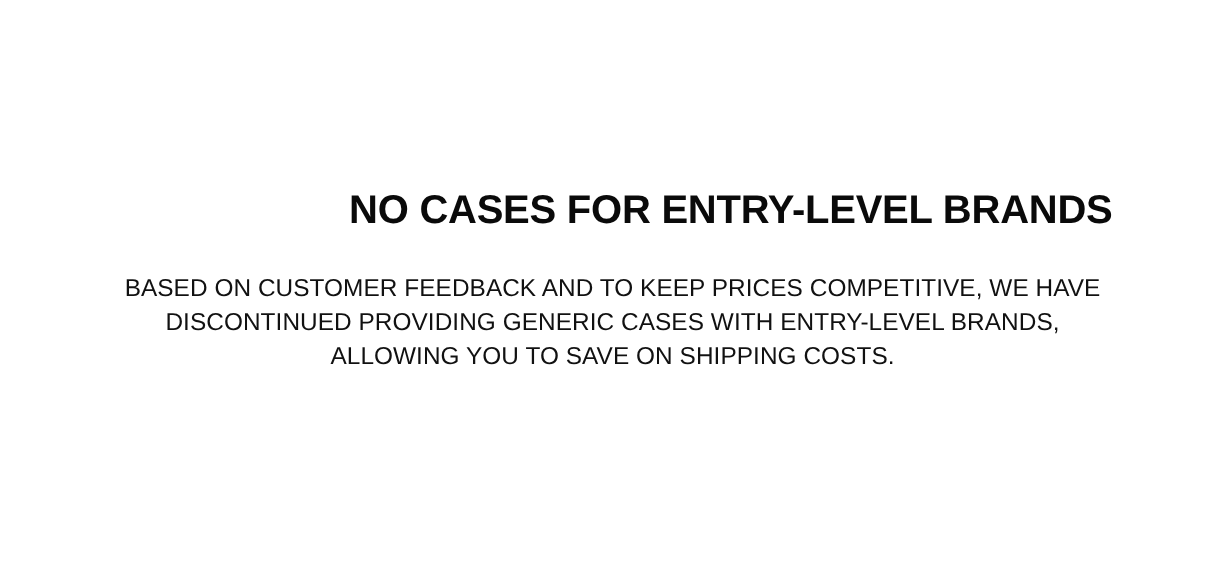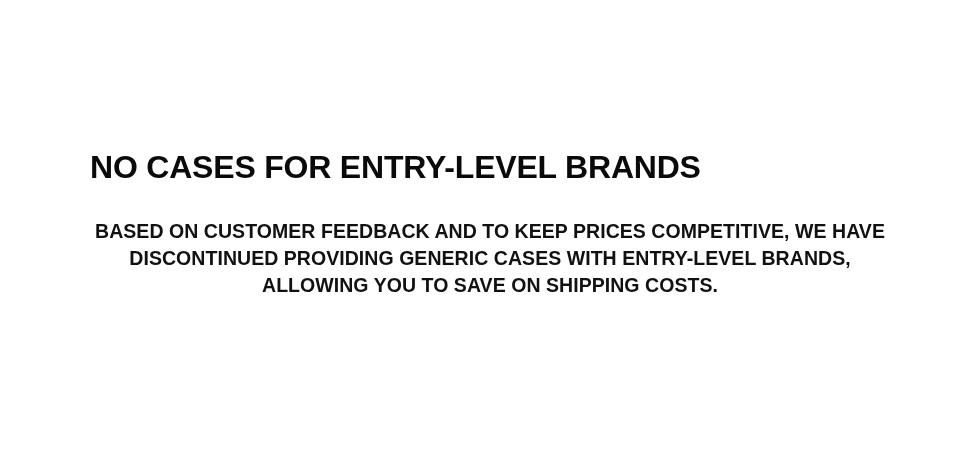--- a/index.html
+++ b/index.html
@@ -38,31 +38,31 @@
 
   .promo-heading {
     margin: 0;
     font-family: "Liberation Sans", sans-serif;
     font-size: 32px;
     line-height: 38px;
     font-weight: 700;
     letter-spacing: -0.2px;
     color: #0a0a0a;
     text-transform: uppercase;
-    text-align: left;
+    text-align: right;
     white-space: nowrap;
   }
 
   .promo-body {
     margin: 0;
     padding-top: 32px;
     font-family: "Liberation Sans", sans-serif;
     font-size: 19.5px;
     line-height: 27px;
-    font-weight: 700;
+    font-weight: 400;
     letter-spacing: 0.05px;
     color: #111111;
     text-transform: uppercase;
     text-align: center;
     max-width: 790px;
     margin-left: auto;
     margin-right: auto;
   }
 </style>
 </head>

